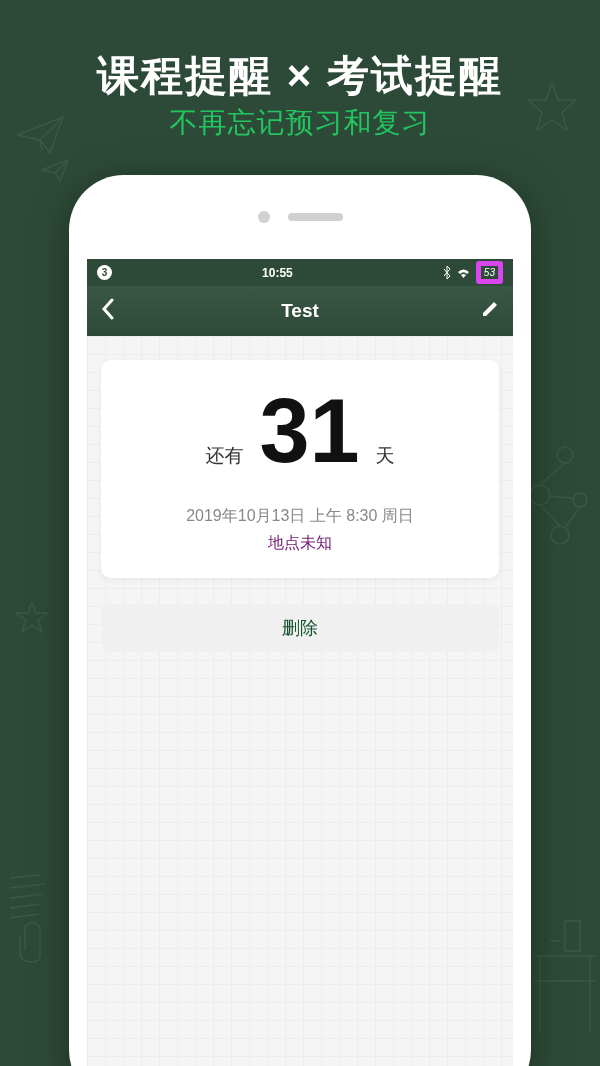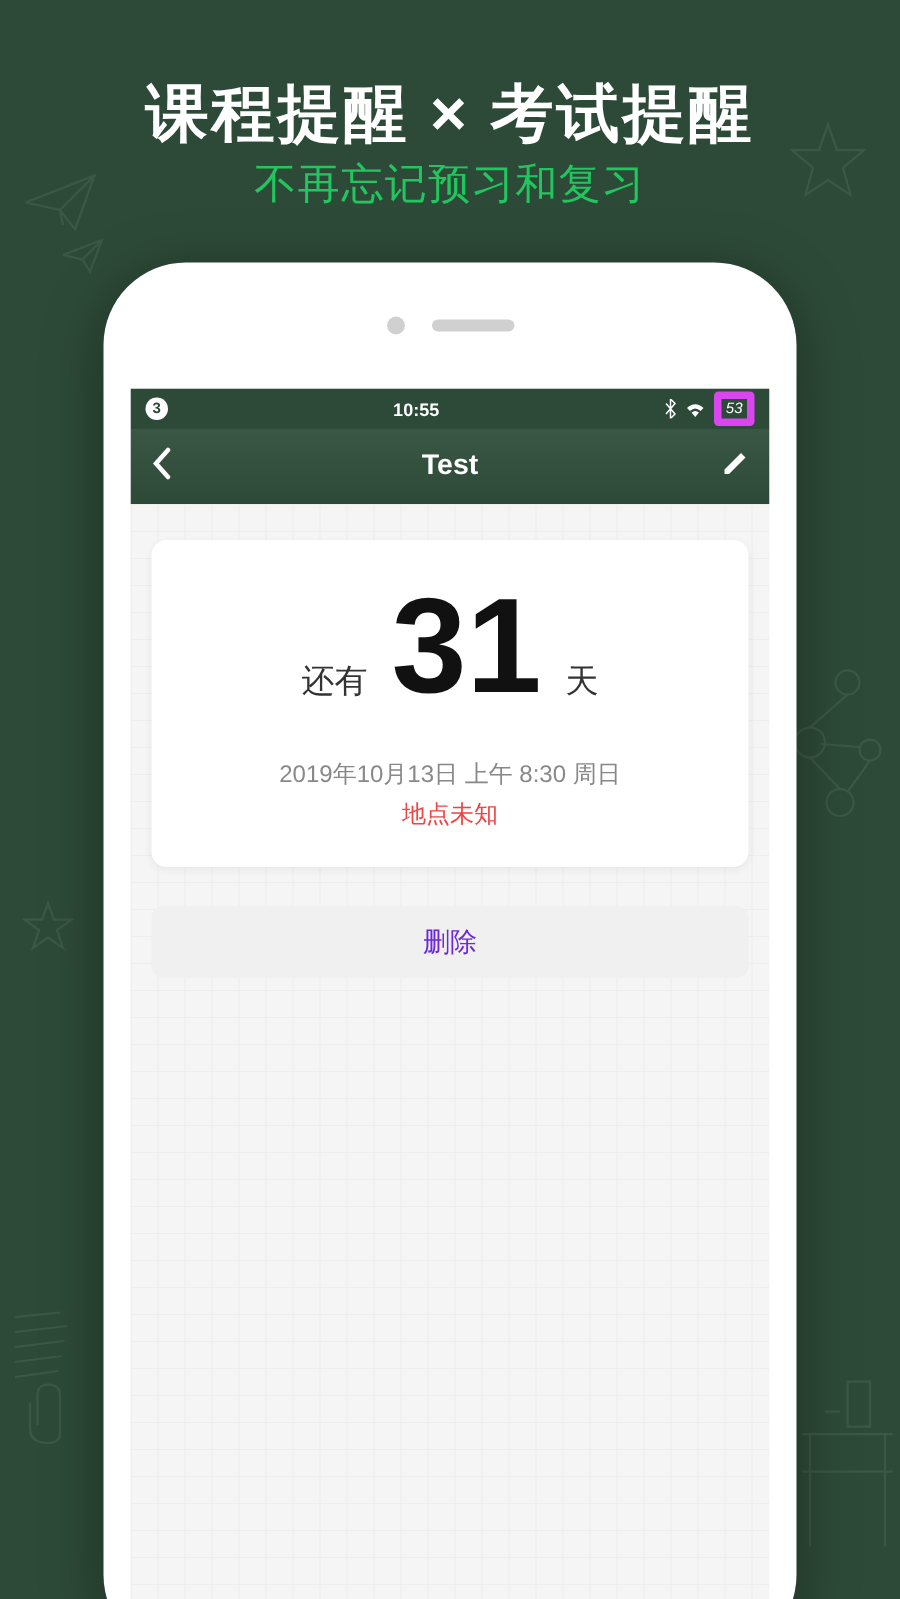--- a/index.html
+++ b/index.html
@@ -163,37 +163,37 @@
       margin-bottom: 28px;
     }
     .countdown-row {
       display: flex;
       align-items: baseline;
       justify-content: center;
       gap: 16px;
       margin-bottom: 30px;
     }
     .cd-prefix, .cd-suffix {
-      font-size: 22px;
+      font-size: 19px;
       color: #333;
     }
     .cd-number {
       font-size: 90px;
       font-weight: bold;
       color: #111;
       line-height: 1;
     }
     .card-datetime {
       font-size: 16px;
       color: #888;
       margin-bottom: 6px;
     }
     .card-location {
       font-size: 16px;
-      color: #ef4444;
+      color: #701a75;
     }
     
     .button-row {
       display: flex;
       gap: 14px;
       margin-top: 26px;
     }
     .btn {
       flex: 1;
       height: 48px;
@@ -201,21 +201,21 @@
       border: none;
       font-size: 18px;
       display: flex;
       align-items: center;
       justify-content: center;
       gap: 8px;
       cursor: pointer;
     }
     .btn-delete {
       background: #f0f0f0;
-      color: #6d28d9;
+      color: #14532d;
     }
     .btn-share {
       background: #f5a623;
       color: #fff;
       font-weight: 500;
     }
   </style>
 </head>
 <body>
 

